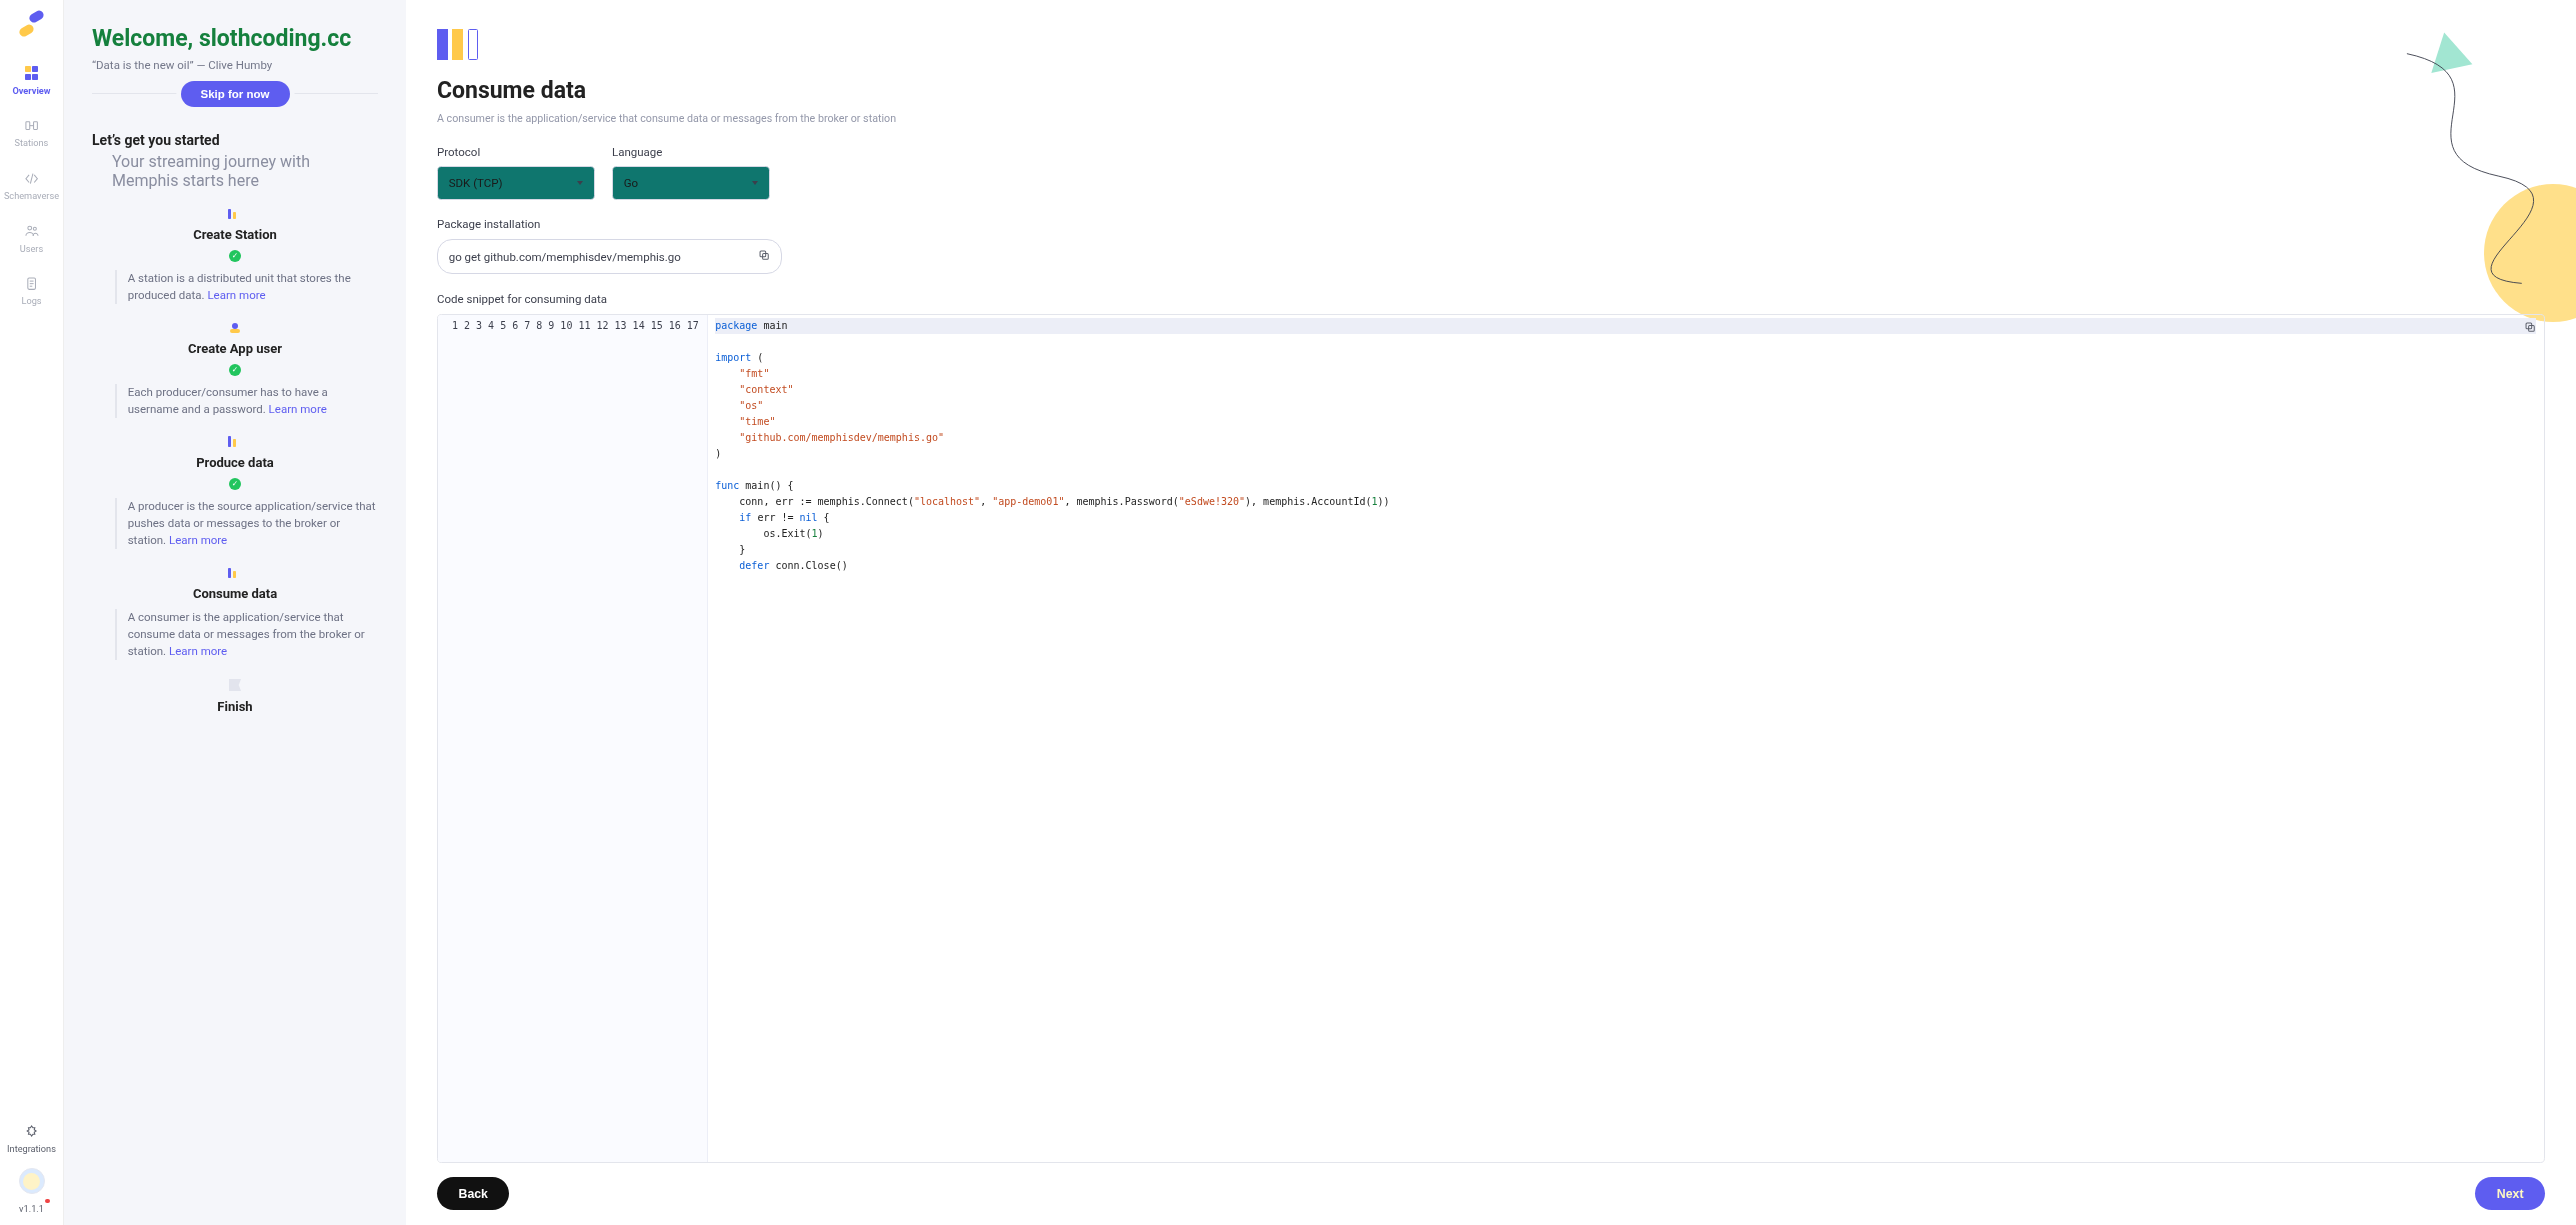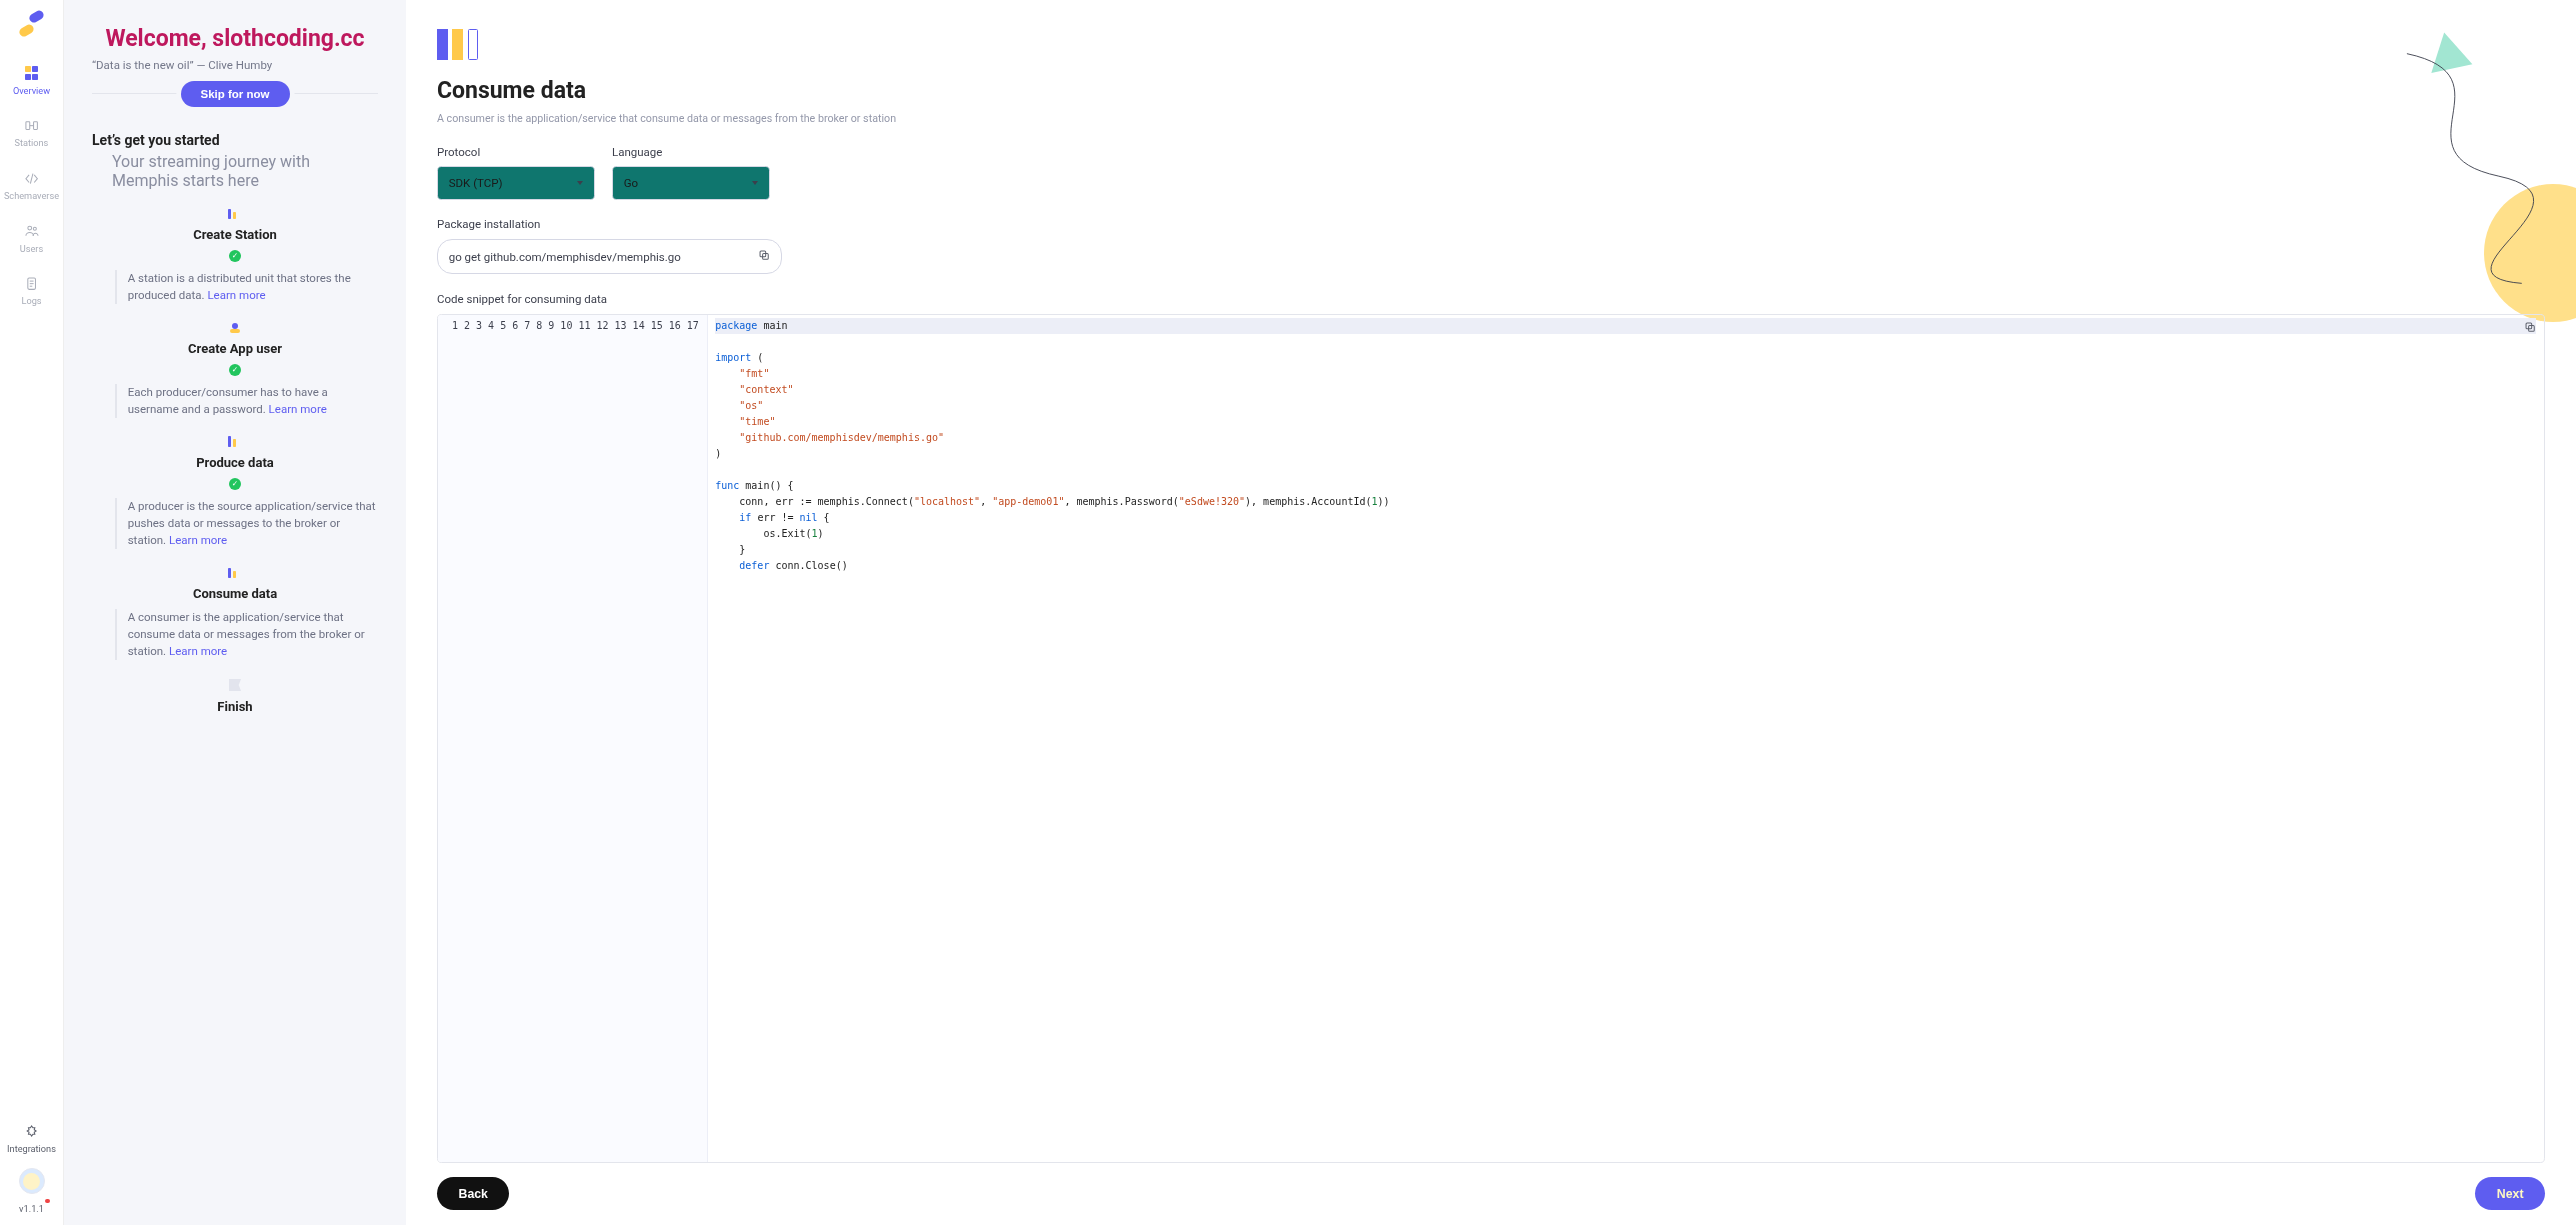--- a/index.html
+++ b/index.html
@@ -8,38 +8,38 @@
 
 
 .rail {
   width: 64px; min-width:64px; background:#fff; border-right:0.8px solid #eee; display:flex; flex-direction:column; align-items:center;
   padding-top:10.7px; position:relative;
 }
 .rail .logo { width:26px; height:26px; margin-bottom:28px; position:relative; }
 .rail .logo .blob1 { position:absolute; width:15.3px; height:9.2px; background:#5e5df0; border-radius:766px; top:1.5px; right:0; transform:rotate(-30deg); }
 .rail .logo .blob2 { position:absolute; width:15.3px; height:9.2px; background:#ffc94a; border-radius:766px; bottom:1.5px; left:0; transform:rotate(-30deg); }
 .rail .nav-item { display:flex; flex-direction:column; align-items:center; gap:3.1px; font-size:9.2px; color:#a9adb8; cursor:pointer; margin-bottom:21.5px; }
-.rail .nav-item.active { color:#5e5df0; font-weight:400; }
+.rail .nav-item.active { color:#5e5df0; font-weight:700; }
 .rail .nav-item .ni-icon { width:17px; height:17px; display:flex; align-items:center; justify-content:center; }
 .rail .spacer { flex:1; }
 .rail .avatar { width:26px; height:26px; border-radius:50%; background:#dbeafe; display:flex; align-items:center; justify-content:center; margin-bottom:9.2px; border:0.8px solid #e4e7f0;}
 .rail .avatar .face { width:17px; height:17px; border-radius:50%; background:#fef3c7; position:relative; }
 .rail .version { font-size:9.2px; color:#5b5f6b; margin-bottom:10.7px; position:relative;}
 .rail .version .dot { position:absolute; top:-4.6px; right:-6.1px; width:4.6px; height:4.6px; background:#ef4444; border-radius:50%; }
 
 
 .mini-tiles { display:grid; grid-template-columns:repeat(2,6.1px); grid-template-rows:repeat(2,6.1px); gap:1.5px;}
 .mini-tiles div { background:#5e5df0; border-radius:0.8px;}
 .mini-tiles div:nth-child(1){ background:#ffc94a;}
 
 
 .panel-left {
   width: 342px; min-width:342px; background:#f5f6fa; padding:24.5px 28px 15.3px 28px; display:flex; flex-direction:column;
 }
-.welcome { font-size:23px; font-weight:700; color:#be185d;text-align:center; }
+.welcome { font-size:23px; font-weight:700; color:#15803d; }
 .quote { color:#74788a; font-size:11.5px; margin-top:6.1px; }
 .divider { border:none; border-top:0.8px solid #e3e5ec; margin-top:21.5px; }
 .skip-wrap { display:flex; justify-content:center; margin-top:-13px;}
 .skip-btn { background:#5e5df0; color:#fff; border:none; border-radius:766px; padding:7px 20px; font-size:11.5px; font-weight:600; cursor:pointer; box-shadow:0 0 0 4.6px #f5f6fa;}
 .get-started { font-weight:700; font-size:14px; margin-top:24.5px; color:#222;}
 .get-started-sub { color:#8a8ea0; font-size:16px; margin-top:4.6px; margin-bottom:18.4px;margin-left:20px;}
 
 .step { margin-bottom:18.4px; }
 .step-head { display:flex; align-items:center; gap:7.7px;flex-direction:column; }
 .step-icon { width:14px; height:10.7px; display:flex; gap:1.5px; align-items:flex-end;}

